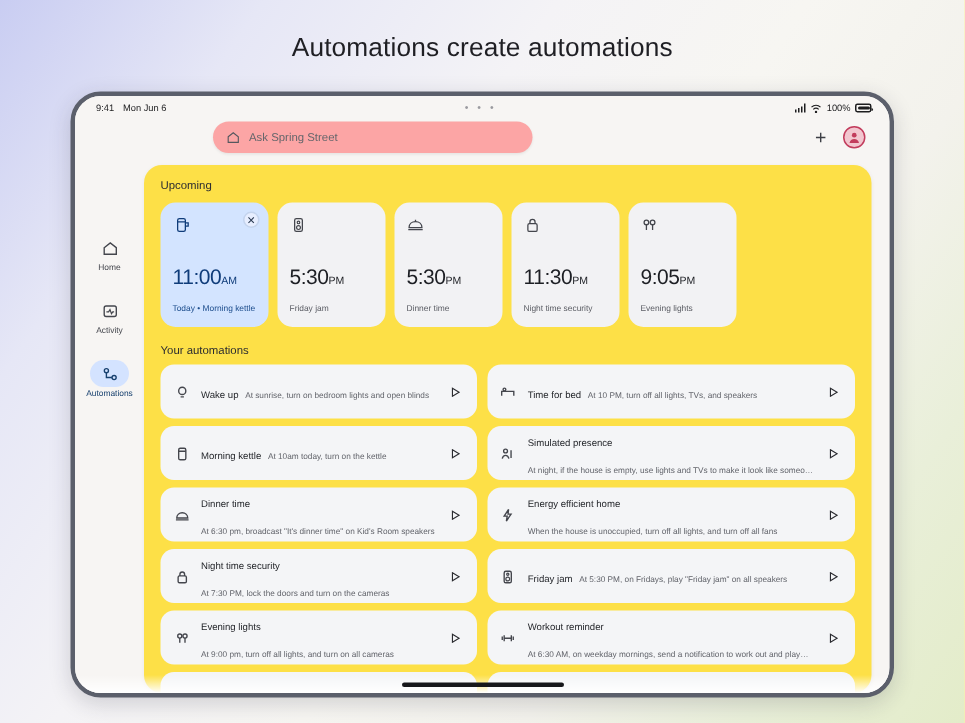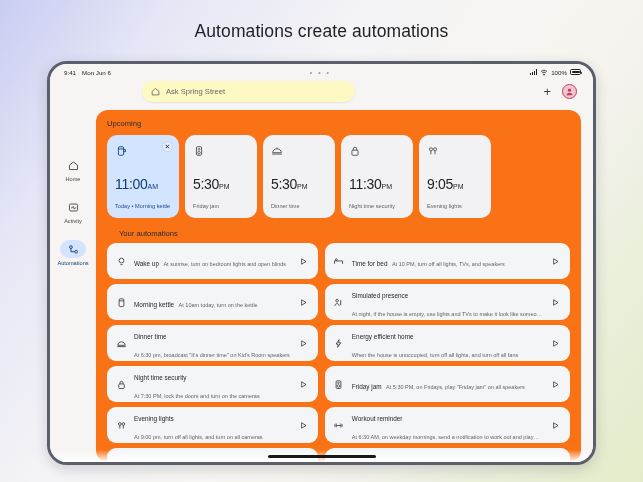--- a/index.html
+++ b/index.html
@@ -40,21 +40,21 @@
   .bars { display: inline-flex; align-items: flex-end; gap: .7px; height: 6px; }
   .bars i { width: 1.3px; background: #1d1d1f; display: block; }
   .bars i:nth-child(1){height:2px}.bars i:nth-child(2){height:3px}
   .bars i:nth-child(3){height:4.3px}.bars i:nth-child(4){height:5.6px}
   .batt { width: 11px; height: 5.4px; border: .8px solid #1d1d1f; border-radius: 1.6px; position: relative; }
   .batt:after { content:""; position:absolute; right:-2px; top:1.5px; width:1px;height:2.2px;background:#1d1d1f;border-radius:0 1px 1px 0;}
   .batt span { position:absolute; left:.7px; top:.7px; bottom:.7px; width:8.4px; background:#1d1d1f; border-radius:1px; display:block;}
   
   .searchrow { display: flex; align-items: center; padding: 3px 14px 8px 14px; }
   .searchbar {
-    width: 213px; height: 21px; background: #fef9c3; border-radius: 11px;
+    width: 213px; height: 21px; background: #fca5a5; border-radius: 11px;
     display: flex; align-items: center; gap: 6px; padding: 0 9px;
     box-shadow: 0 1px 2px rgba(0,0,0,.07); margin-left: 78px;
   }
   .searchbar .ph { font-size: 7.6px; color: #65666b; }
   .sr-right { margin-left: auto; display: flex; align-items: center; gap: 11px; padding-right: 2px;}
   .plus { font-size: 13px; color: #3d3f45; line-height: 1; }
   .avatar {
     width: 15px; height: 15px; border-radius: 50%;
     background: #f2c6cf; border: 1.2px solid #c23c5c;
     display: flex; align-items: center; justify-content: center;
@@ -69,21 +69,21 @@
     width: 26px; height: 18px; margin: 0 auto 2px; border-radius: 9px;
     display: flex; align-items: center; justify-content: center;
   }
   .navitem.active .bubble { background: #d4e3ff; }
   .navitem .lbl { font-size: 5.6px; color: #44464d; }
   .navitem.active .lbl { color: #17406e; }
   .navitem svg { width: 11px; height: 11px; }
   
   .content { flex: 1; padding-right: 12px; }
   .panel {
-    background: #f97316; border-radius: 12px; height: 100%;
+    background: #fde047; border-radius: 12px; height: 100%;
     padding: 9px 11px 0 11px; overflow: hidden;
     box-shadow: 0 1px 3px rgba(0,0,0,.05);
   }
   .sect-title { font-size: 7.6px; color: #2a2b30; margin-bottom: 7px; }
   
   .upcoming { display: flex; gap: 6px; }
   .ucard {
     width: 72px; height: 83px; border-radius: 10px; background: #f2f2f4;
     padding: 8px 8px 0 8px; position: relative;
   }
@@ -95,21 +95,21 @@
     border-radius: 50%; background: #e7eeff; color: #2b3a52;
     font-size: 7px; display: flex; align-items: center; justify-content: center;
     border: .6px solid #c4d4ee;
   }
   .ucard .time { position: absolute; bottom: 26px; left: 8px; font-size: 14px; color: #1d1f24; letter-spacing: -.3px;}
   .ucard.sel .time { color: #0f3c7a; }
   .ucard .time small { font-size: 7px; letter-spacing: 0; }
   .ucard .sub { position: absolute; bottom: 9px; left: 8px; font-size: 5.6px; color: #5b5d64; }
   .ucard.sel .sub { color: #1b4c8c; }
   
-  .auto-title { font-size: 7.6px; color: #2a2b30; margin: 11px 0 5px 12px; }
+  .auto-title { font-size: 7.6px; color: #2a2b30; margin: 11px 0 5px 0; }
   .grid { display: flex; gap: 7px; }
   .col { flex: 1; display: flex; flex-direction: column; gap: 5px; }
   .row {
     height: 36px; border-radius: 9px; background: #f4f5f7;
     display: flex; align-items: center; padding: 0 8px 0 8px; gap: 7px;
   }
   .row .rico { width: 12px; display: flex; justify-content: center; }
   .row .rico svg { width: 11px; height: 11px; }
   .row .txt { flex: 1; min-width: 0; }
   .row .t1 { font-size: 6.4px; color: #1f2126; margin-bottom: 2px; }

